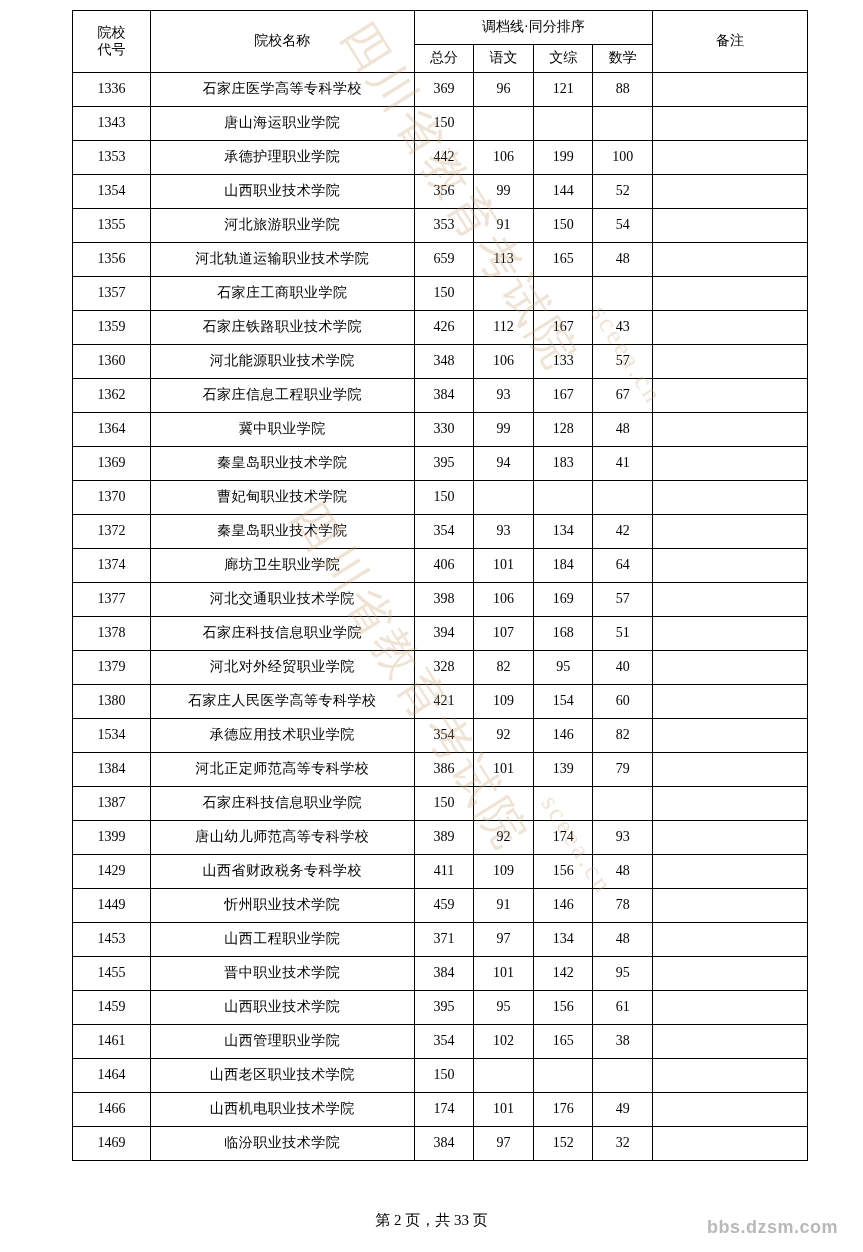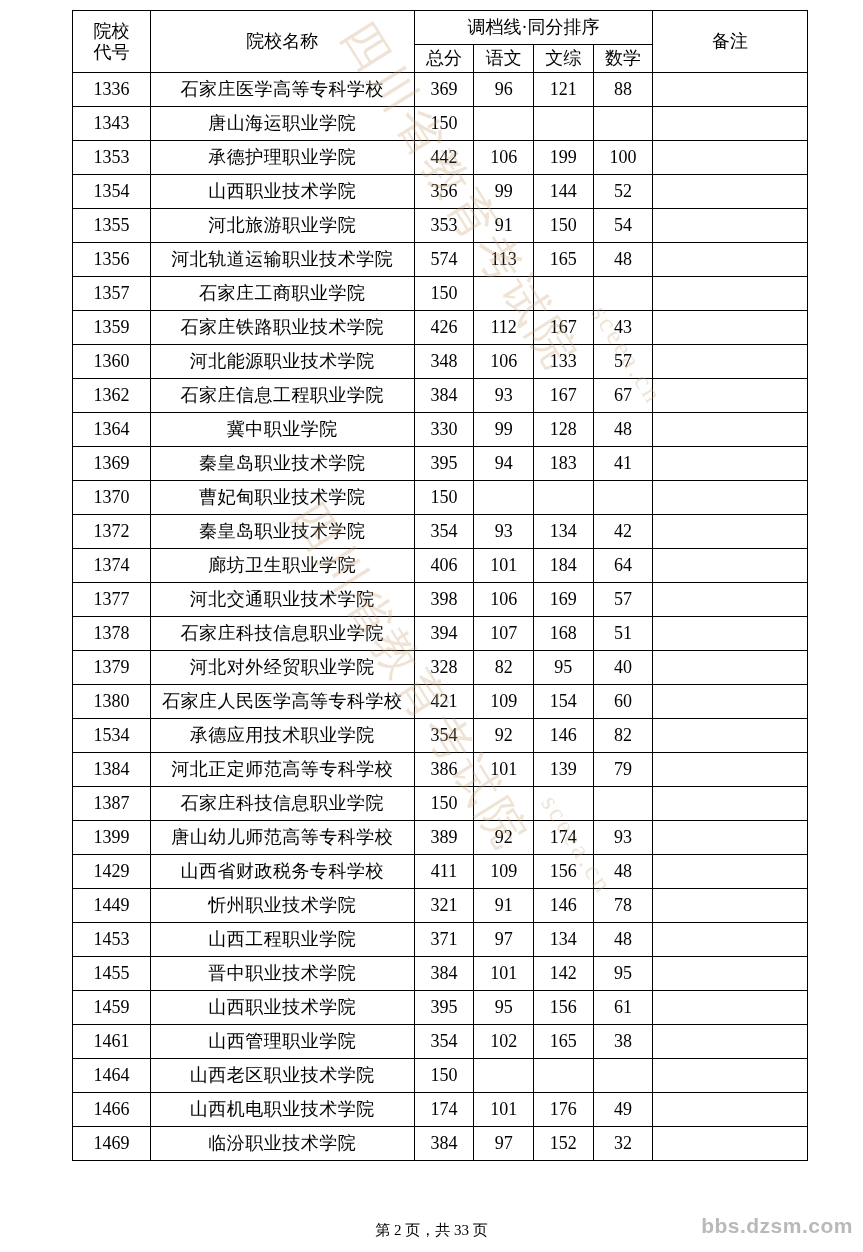--- a/index.html
+++ b/index.html
@@ -19,21 +19,21 @@
     position: relative;
     width: 863px;
     height: 1252px;
     box-sizing: border-box;
     padding: 10px 72px 0 72px;
   }
   table.score-table {
     width: 736px;
     border-collapse: collapse;
     table-layout: fixed;
-    font-size: 18px;
+    font-size: 14px;
   }
   table.score-table th,
   table.score-table td {
     border: 1px solid #000000;
     text-align: center;
     vertical-align: middle;
     padding: 0;
     height: 33px;
     line-height: 1.15;
     background: transparent;
@@ -76,32 +76,32 @@
     transform-origin: left top;
   }
   .wm1 { left: 380px; top: 10px;  font-size: 46px; transform: rotate(58deg); letter-spacing: 4px; }
   .wm2 { left: 610px; top: 300px; font-size: 26px; transform: rotate(58deg); letter-spacing: 3px; }
   .wm3 { left: 330px; top: 490px; font-size: 46px; transform: rotate(58deg); letter-spacing: 4px; }
   .wm4 { left: 560px; top: 790px; font-size: 26px; transform: rotate(58deg); letter-spacing: 3px; }
 
   .footer {
     position: absolute;
     left: 0;
-    bottom: 12px;
+    bottom: 22px;
     width: 863px;
     text-align: center;
     font-size: 15px;
     font-family: "Liberation Serif", serif;
   }
   .site-mark {
     position: absolute;
-    right: 10px;
+    right: 25px;
     bottom: 14px;
     font-family: "Liberation Sans", sans-serif;
-    font-size: 21px;
+    font-size: 18px;
     font-weight: bold;
     color: #b9b9b9;
     letter-spacing: 0.5px;
   }
 </style>
 </head>
 <body>
 
 <div class="page">
 
@@ -174,21 +174,21 @@
           <td class="name-cell">河北旅游职业学院</td>
           <td>353</td>
           <td>91</td>
           <td>150</td>
           <td>54</td>
           <td></td>
         </tr>
         <tr>
           <td>1356</td>
           <td class="name-cell">河北轨道运输职业技术学院</td>
-          <td>574</td>
+          <td>659</td>
           <td>113</td>
           <td>165</td>
           <td>48</td>
           <td></td>
         </tr>
         <tr>
           <td>1357</td>
           <td class="name-cell">石家庄工商职业学院</td>
           <td>150</td>
           <td></td>
@@ -345,21 +345,21 @@
           <td class="name-cell">山西省财政税务专科学校</td>
           <td>411</td>
           <td>109</td>
           <td>156</td>
           <td>48</td>
           <td></td>
         </tr>
         <tr>
           <td>1449</td>
           <td class="name-cell">忻州职业技术学院</td>
-          <td>321</td>
+          <td>459</td>
           <td>91</td>
           <td>146</td>
           <td>78</td>
           <td></td>
         </tr>
         <tr>
           <td>1453</td>
           <td class="name-cell">山西工程职业学院</td>
           <td>371</td>
           <td>97</td>

